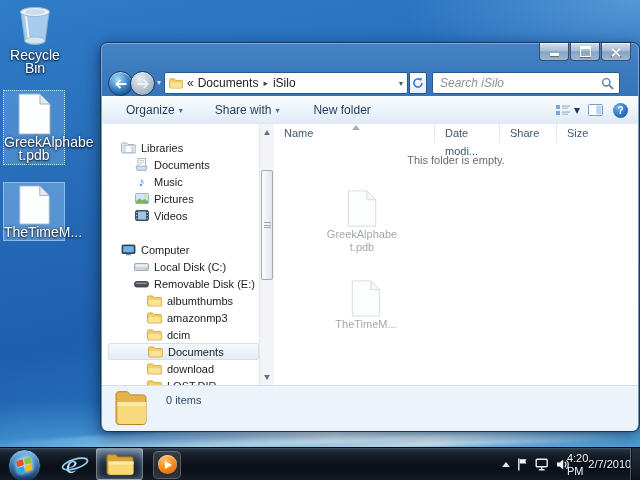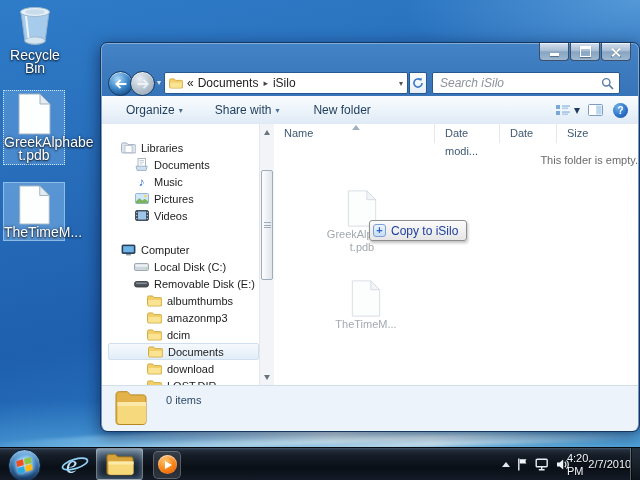--- a/index.html
+++ b/index.html
@@ -106,21 +106,21 @@
 
   .listpane{position:absolute;left:172px;right:0;top:0;bottom:0;}
   .cols{position:absolute;left:0;right:0;top:0;height:19px;font-size:11px;color:#3e5872;}
   .colcell{position:absolute;top:0;height:19px;line-height:18px;padding-left:10px;box-sizing:border-box;}
   .c-name{left:0;width:160px;}
   .c-date{left:160px;width:65px;border-left:1px solid #e4e9ef;}
   .c-type{left:225px;width:57px;border-left:1px solid #e4e9ef;}
   .c-size{left:282px;width:65px;border-left:1px solid #e4e9ef;}
   .sortwedge{position:absolute;left:78px;top:1px;width:0;height:0;
     border-left:4px solid transparent;border-right:4px solid transparent;border-bottom:5px solid #9fb0c0;}
-  .emptytext{position:absolute;top:30px;left:0;right:0;text-align:right;font-size:11px;color:#6b6b6b;}
+  .emptytext{position:absolute;top:30px;left:0;right:0;text-align:center;font-size:11px;color:#6b6b6b;}
 
   .ghost{position:absolute;width:100px;text-align:center;}
   .ghost .docicon{opacity:.5;}
   .glabel{font-size:11px;line-height:13px;color:#a3a9af;}
   .g1{left:38px;top:66px;}
   .g2{left:42px;top:156px;}
 
   .drag-tip{position:absolute;left:95px;top:96px;display:flex;align-items:center;gap:5px;height:19px;
     padding:0 8px 0 3px;background:linear-gradient(180deg,#fbfbfb,#e6e6e6);border:1px solid #8e8e8e;border-radius:3px;
     box-shadow:1px 2px 3px rgba(0,0,0,.25);font-size:12px;color:#1c3e9e;white-space:nowrap;z-index:5;}
@@ -436,39 +436,35 @@
           </div>
       </div>
 
       <div class="listpane">
         <div class="cols">
           <div class="colcell c-name">
             <span>Name</span>
             <span class="sortwedge"></span>
           </div>
           <div class="colcell c-date"><span>Date modi...</span></div>
-          <div class="colcell c-type"><span>Date</span></div>
+          <div class="colcell c-type"><span>Share</span></div>
           <div class="colcell c-size"><span>Size</span></div>
         </div>
 
         <div class="emptytext">This folder is empty.</div>
 
         <div class="ghost g1">
           <svg class="docicon" width="30" height="37" viewBox="0 0 33 42">
             <path d="M1 1 H22 L32 11 V41 H1 Z" fill="#fbfcfd" stroke="#aab6c2"></path>
             <path d="M22 1 V11 H32 Z" fill="#e8edf2" stroke="#aab6c2"></path>
           </svg>
           <div class="glabel">GreekAlphabe</div>
           <div class="glabel">t.pdb</div>
         </div>
 
-        <div class="drag-tip">
-          <span class="plus-badge"></span>
-          <span>Copy to iSilo</span>
-        </div>
 
         <div class="ghost g2">
           <svg class="docicon" width="30" height="37" viewBox="0 0 33 42">
             <path d="M1 1 H22 L32 11 V41 H1 Z" fill="#fbfcfd" stroke="#aab6c2"></path>
             <path d="M22 1 V11 H32 Z" fill="#e8edf2" stroke="#aab6c2"></path>
           </svg>
           <div class="glabel">TheTimeM...</div>
         </div>
       </div>
     </div>

